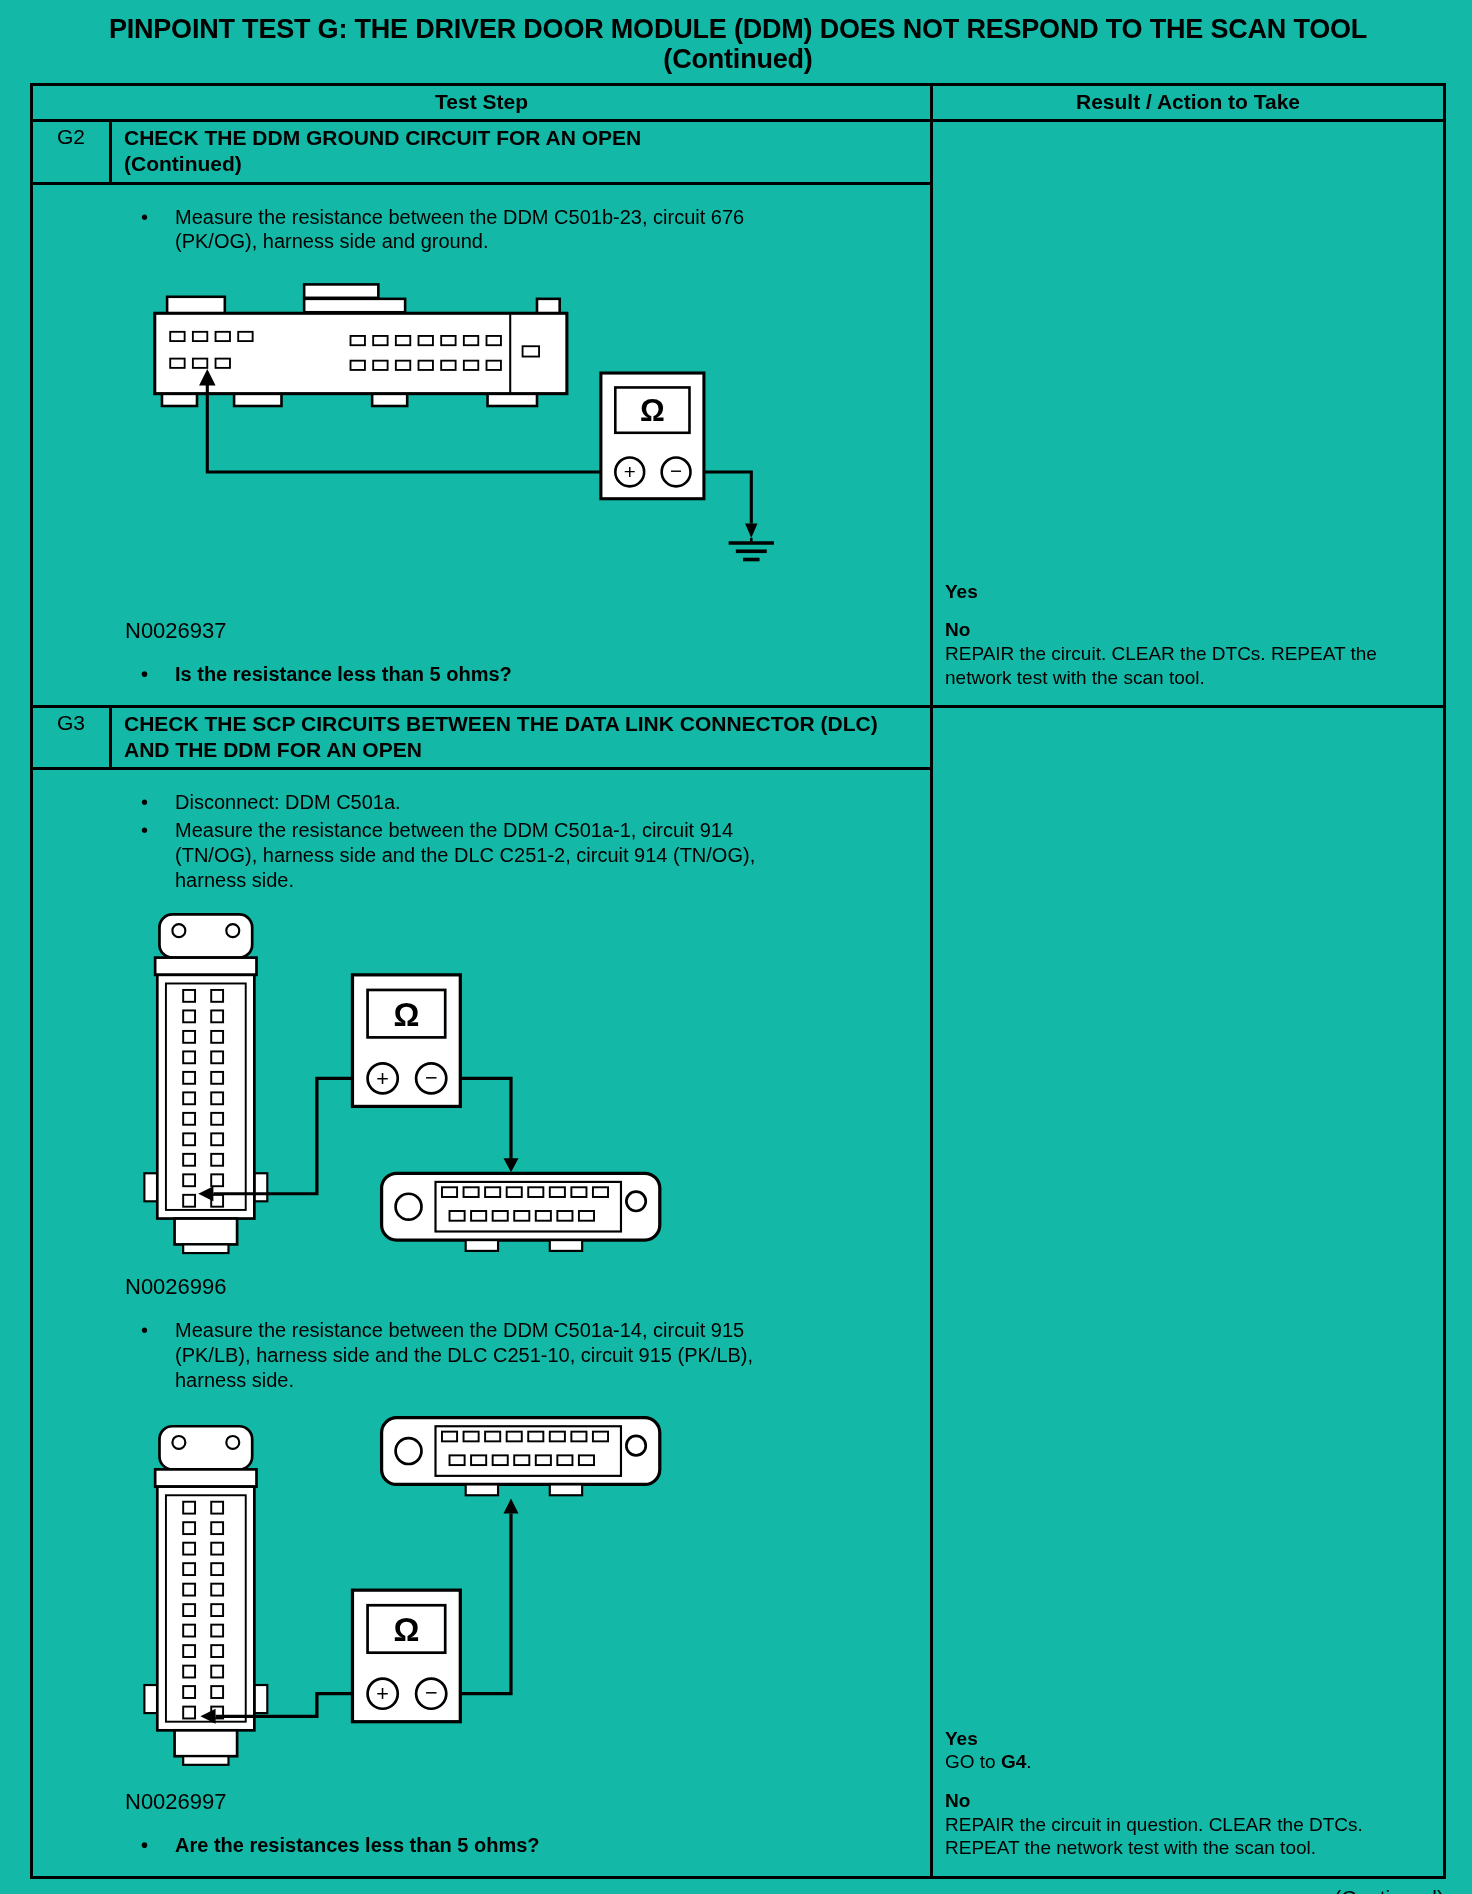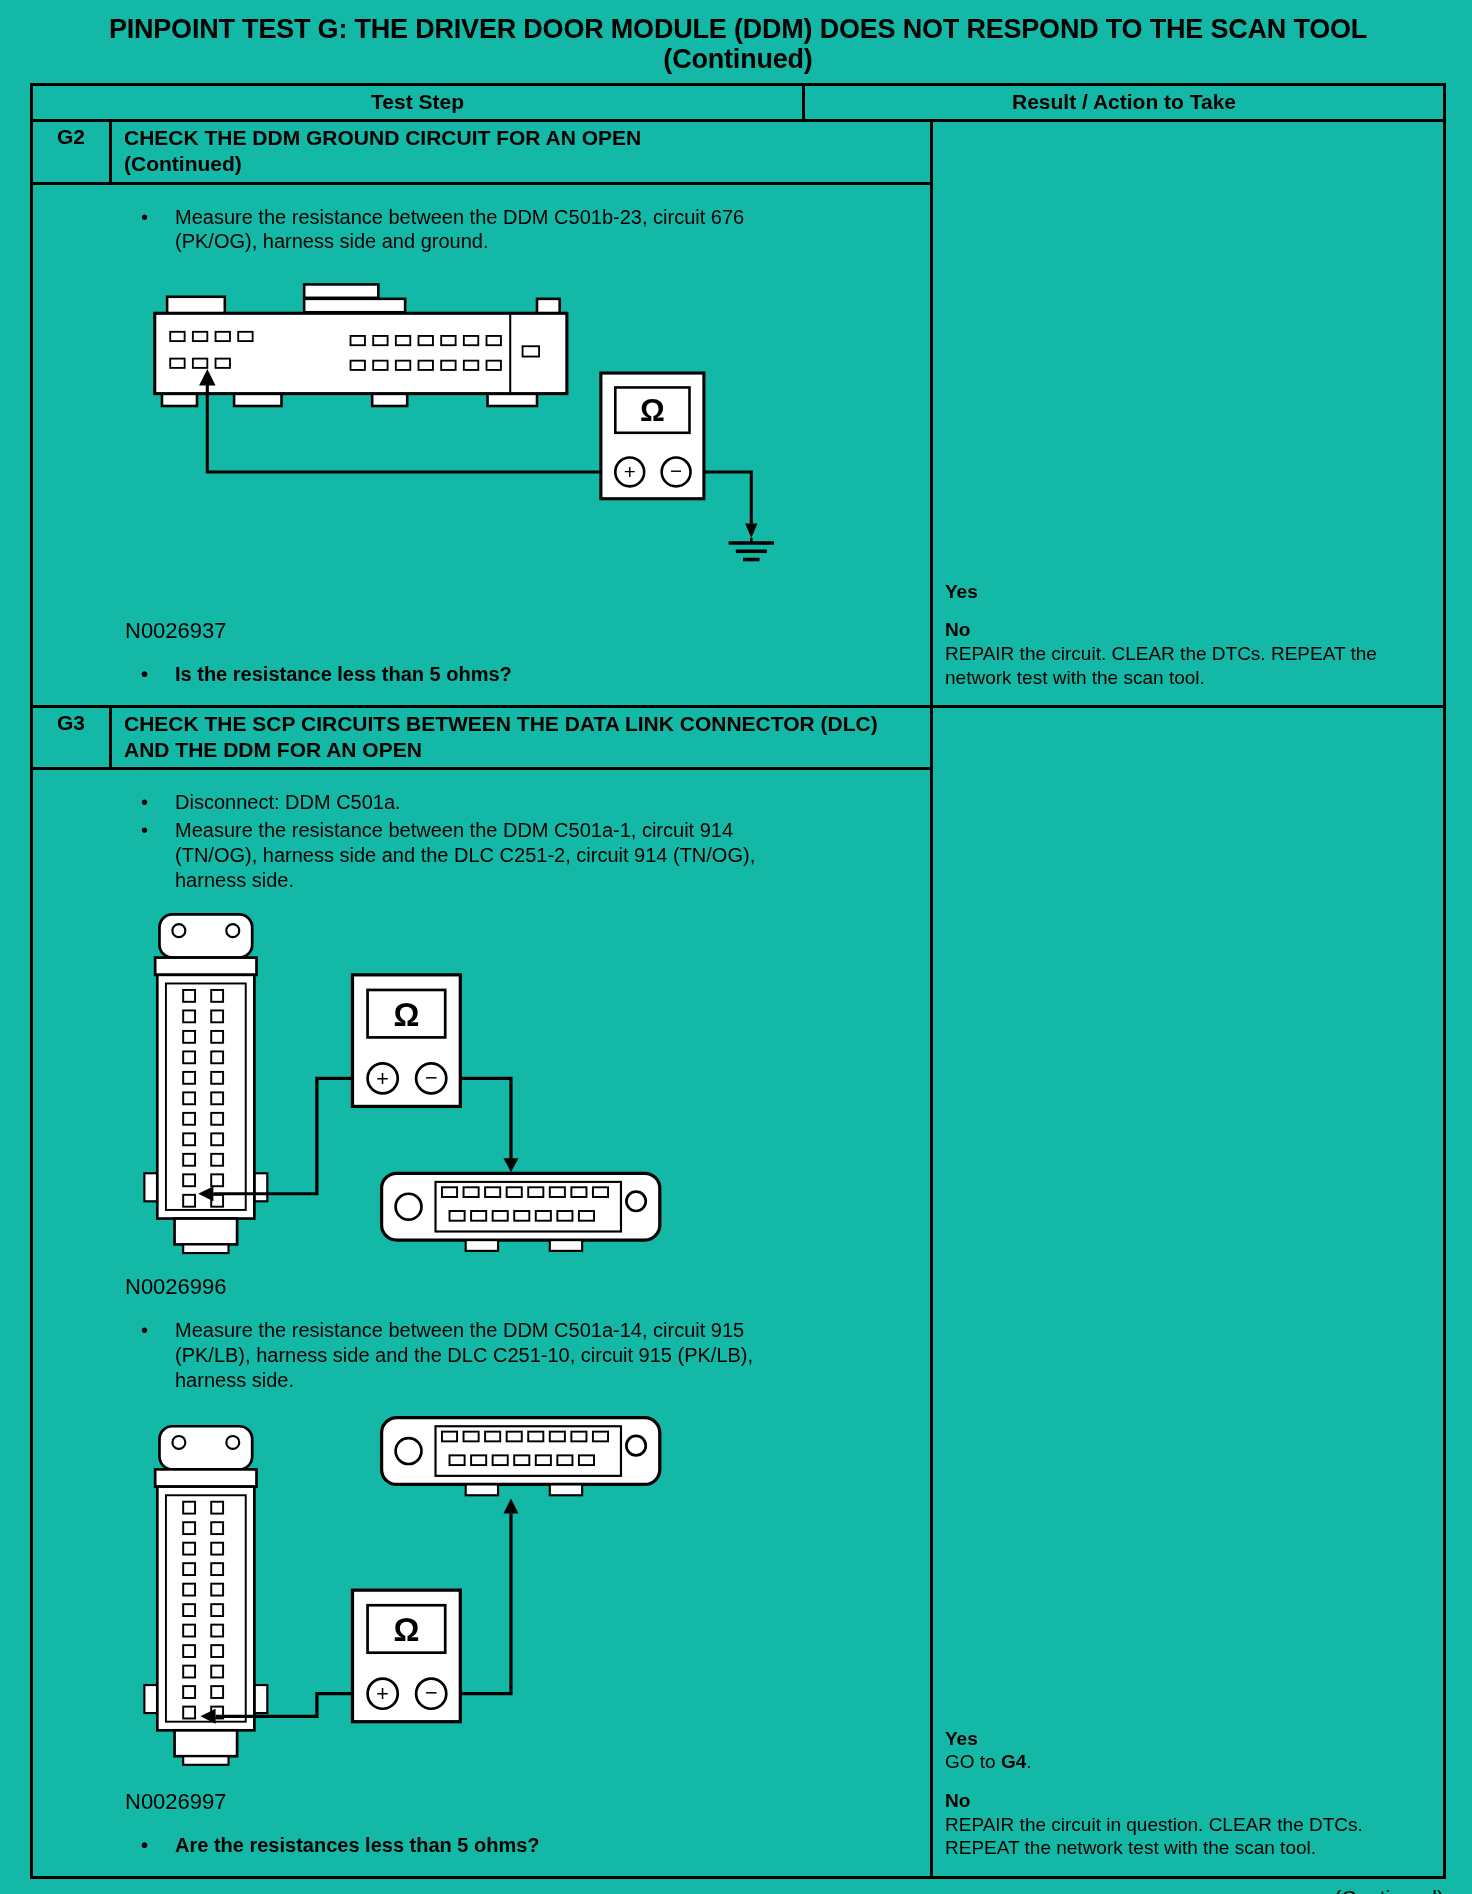--- a/index.html
+++ b/index.html
@@ -2,29 +2,29 @@
 <html><head>
 <meta charset="utf-8">
 <style>
   html,body{margin:0;padding:0}
   body{width:1472px;background:#fff;color:#000;font-family:"Liberation Sans",sans-serif}
   .page{width:1472px;min-height:1894px;box-sizing:border-box;padding:14px 26px 10px 30px;background:#14b8a6}
   .doc-title{text-align:center;font-weight:700;font-size:27px;line-height:1.12;letter-spacing:-0.2px}
   .pp-table{margin-top:9px;border:3px solid #000}
   .thead{display:flex;border-bottom:3px solid #000}
   .th{font-weight:700;font-size:21px;text-align:center;padding:4px 2px 5px;box-sizing:border-box}
-  .th-left{width:772px;border-right:3px solid #000}
+  .th-left{width:900px;border-right:3px solid #000}
   .th-right{flex:1}
   .step-row{display:flex;border-bottom:3px solid #000}
   .step-row:last-child{border-bottom:0}
   .row-g2{min-height:580px}
   .row-g3{min-height:1120px}
   .step-left{width:900px;box-sizing:border-box;border-right:3px solid #000;display:flex;flex-direction:column}
   .step-heading{display:flex;border-bottom:3px solid #000}
-  .step-id{width:76px;flex:0 0 auto;border-right:3px solid #000;font-weight:700;font-size:21px;text-align:center;padding-top:3px}
+  .step-id{width:76px;flex:0 0 auto;border-right:3px solid #000;font-weight:400;font-size:21px;text-align:center;padding-top:3px}
   .step-title{flex:1;font-weight:700;font-size:21px;line-height:1.22;padding:3px 12px 5px}
   .step-body{padding:12px 8px 10px 0}
   .bullets{list-style:none;margin:8px;padding:0 0 0 92px}
   .bullets li{position:relative;padding-left:42px;font-size:20px;line-height:1.24;max-width:640px;margin:0 0 3px}
   .bullets li::before{content:"\2022";position:absolute;left:8px;top:0}
   .bullets.question li{font-weight:700}
   .bullets.mt{margin-top:18px}
   .question{margin-top:18px}
   .fig{margin:16px 0 0 92px}
   .fig svg{display:block;margin-left:14px}

